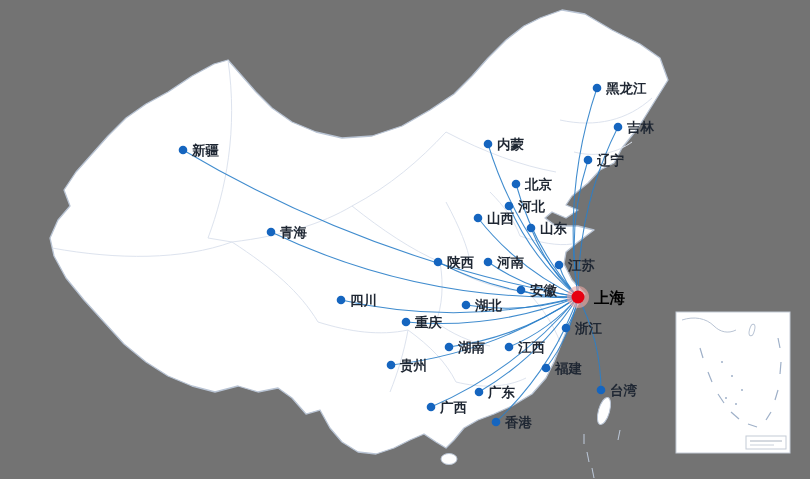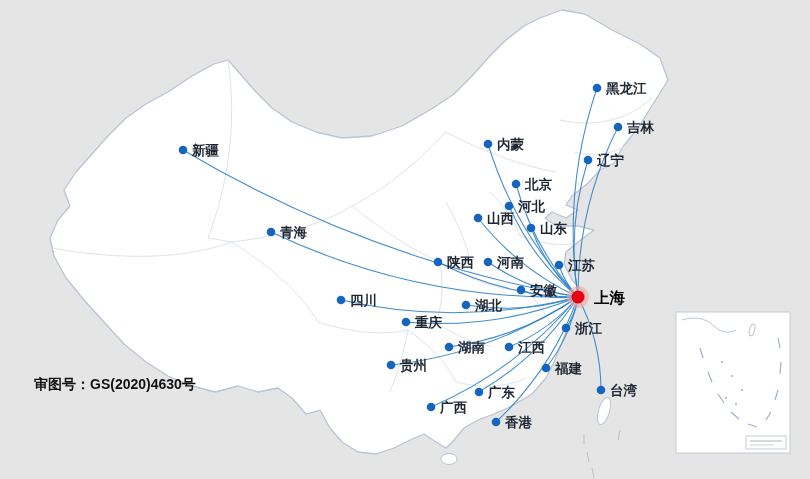--- a/index.html
+++ b/index.html
@@ -1,16 +1,16 @@
 <!DOCTYPE html>
 <html><head>
 <meta charset="utf-8">
 <style>
   html,body{margin:0;padding:0;background:#ffffff;}
-  .stage{position:relative;width:810px;height:479px;background:#e5e5e5;overflow:hidden;
+  .stage{position:relative;width:810px;height:479px;background:#737373;overflow:hidden;
          font-family:"Liberation Sans",sans-serif;}
   svg{position:absolute;left:0;top:0;}
   .outline{fill:#ffffff;stroke:#b9c4d4;stroke-width:1.3;stroke-linejoin:round;}
   .inner-border{fill:none;stroke:#dde3ee;stroke-width:1;}
   .island{fill:#ffffff;stroke:#b9c4d4;stroke-width:1;}
   .dash{fill:none;stroke:#b9c4d4;stroke-width:1.1;}
   .flight-line{fill:none;stroke-width:1.05;opacity:.9;}
   .province-label{font-family:"Liberation Sans",sans-serif;font-size:13.5px;font-weight:600;}
   .hub-label{font-family:"Liberation Sans",sans-serif;font-size:15.5px;font-weight:700;}
   .inset-frame{fill:#ffffff;stroke:#c4cbd6;stroke-width:1;}
@@ -185,14 +185,13 @@
         <circle class="inset-island" cx="736" cy="404" r="1"></circle>
       </g>
       <g>
         <rect class="inset-frame" x="746" y="436" width="40" height="13"></rect>
         <path d="M 750,441 L 782,441" stroke="#aab3c0" stroke-width="1"></path>
         <path d="M 750,445 L 774,445" stroke="#c9d0da" stroke-width="1"></path>
       </g>
     </g>
   </svg>
 
-  <div class="approval">审图号：GS(2020)4630号</div>
 </div>
 
 </body></html>

